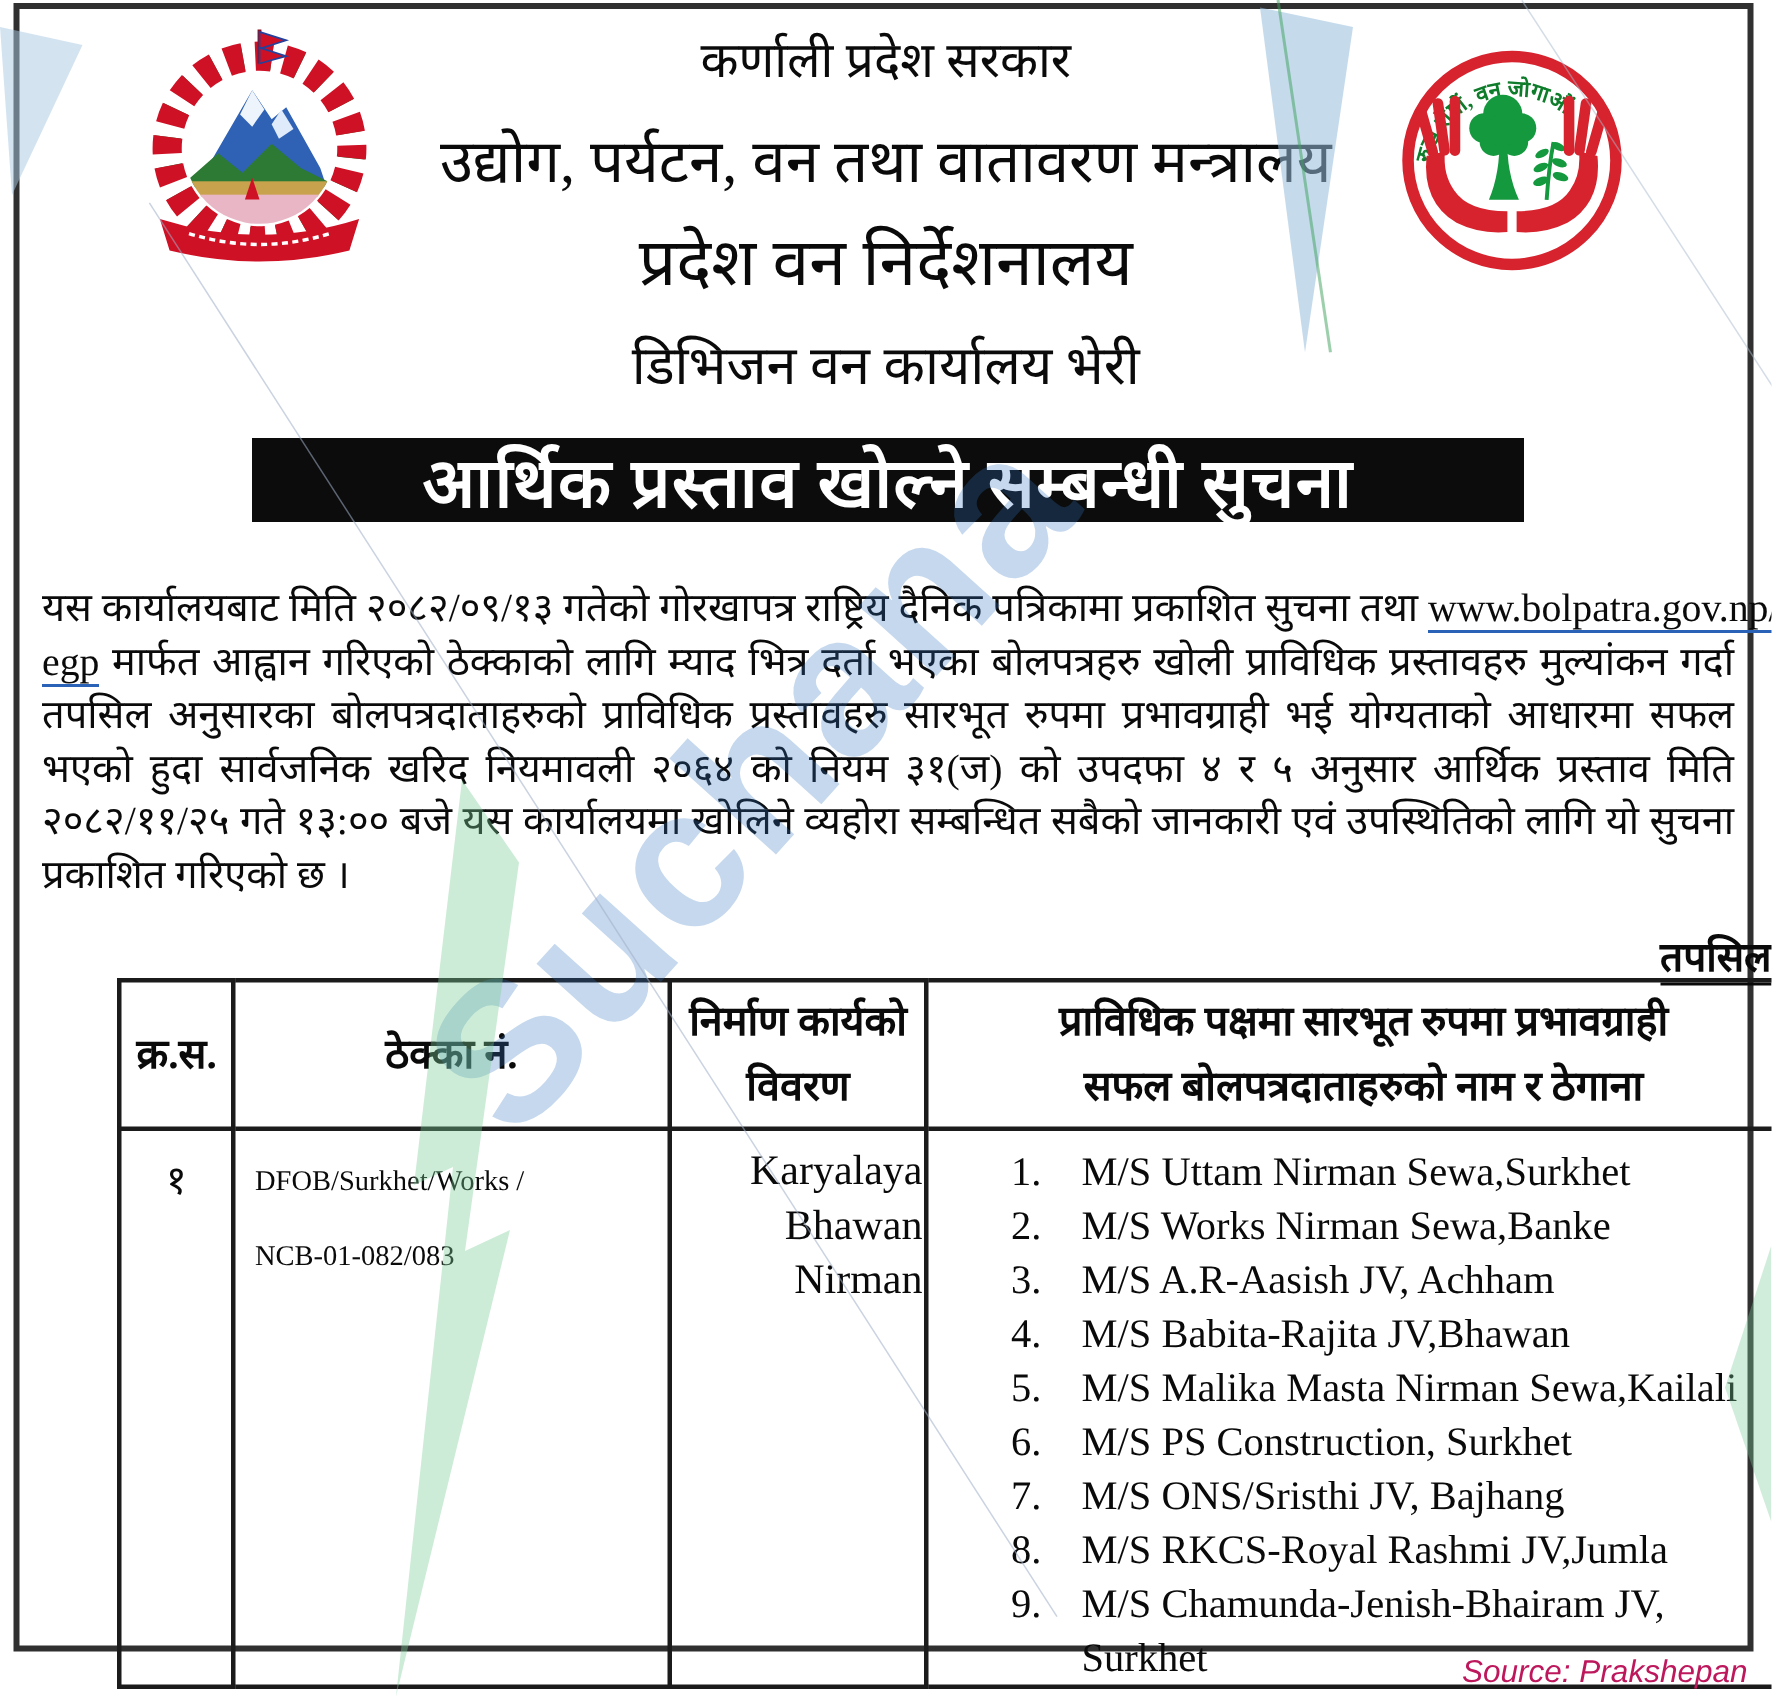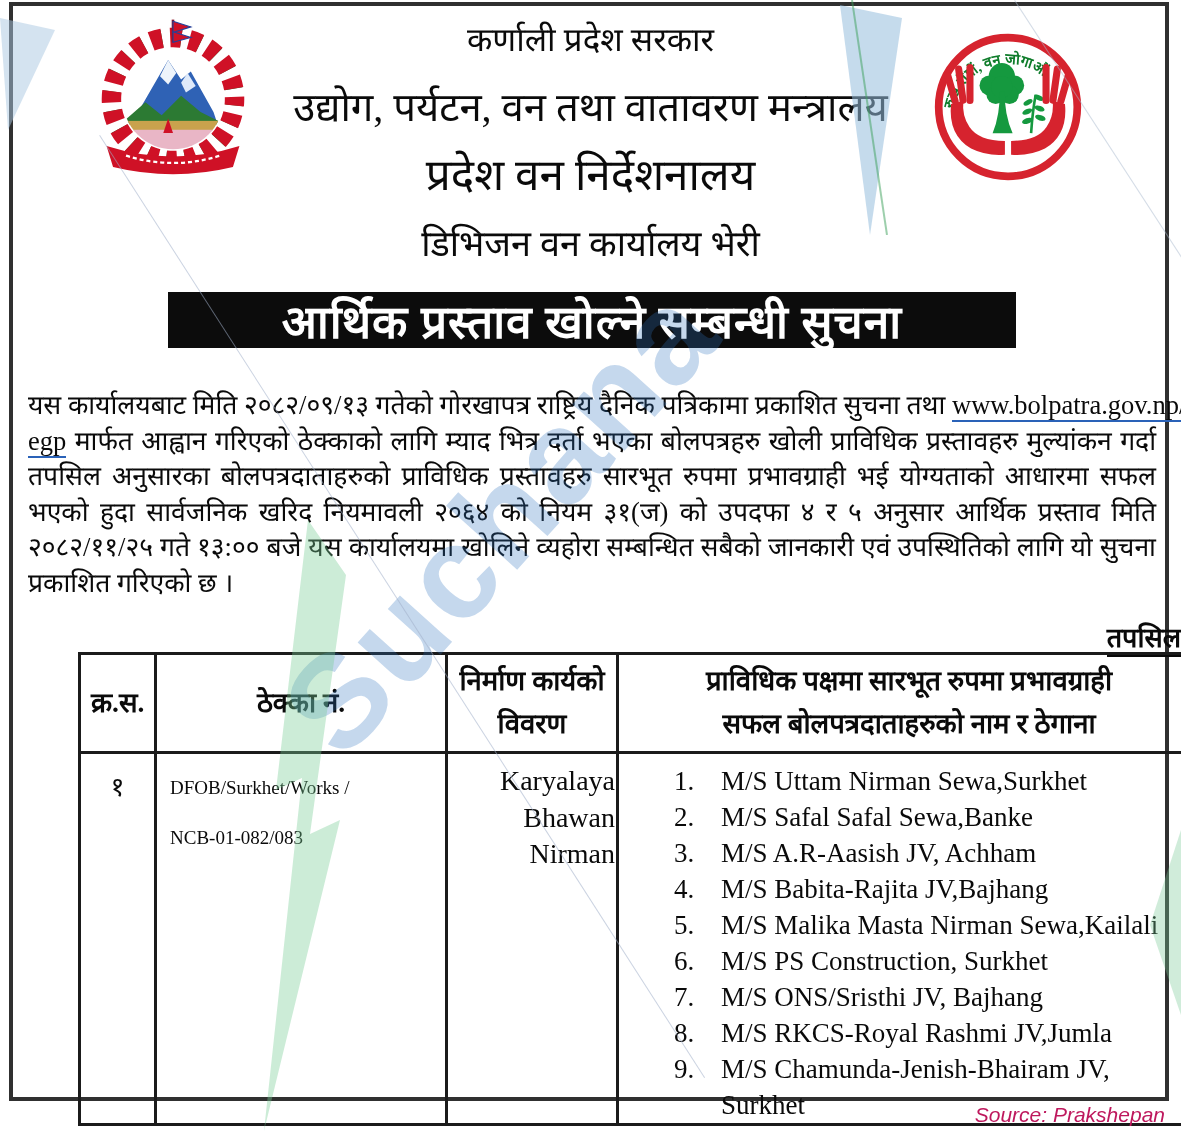--- a/index.html
+++ b/index.html
@@ -219,29 +219,29 @@
             </div>
         </td>
         <td class="bidders">
           <ol class="bidder-list">
               <li class="bidder">
               <span class="b-num">1.</span>
               <span class="b-text">M/S  Uttam Nirman Sewa,Surkhet</span>
             </li>
               <li class="bidder">
               <span class="b-num">2.</span>
-              <span class="b-text">M/S Safal Safal Sewa,Banke</span>
+              <span class="b-text">M/S Works Nirman Sewa,Banke</span>
             </li>
               <li class="bidder">
               <span class="b-num">3.</span>
               <span class="b-text">M/S A.R-Aasish JV, Achham</span>
             </li>
               <li class="bidder">
               <span class="b-num">4.</span>
-              <span class="b-text">M/S Babita-Rajita JV,Bajhang</span>
+              <span class="b-text">M/S Babita-Rajita JV,Bhawan</span>
             </li>
               <li class="bidder">
               <span class="b-num">5.</span>
               <span class="b-text">M/S Malika Masta Nirman Sewa,Kailali</span>
             </li>
               <li class="bidder">
               <span class="b-num">6.</span>
               <span class="b-text">M/S PS Construction, Surkhet</span>
             </li>
               <li class="bidder">

